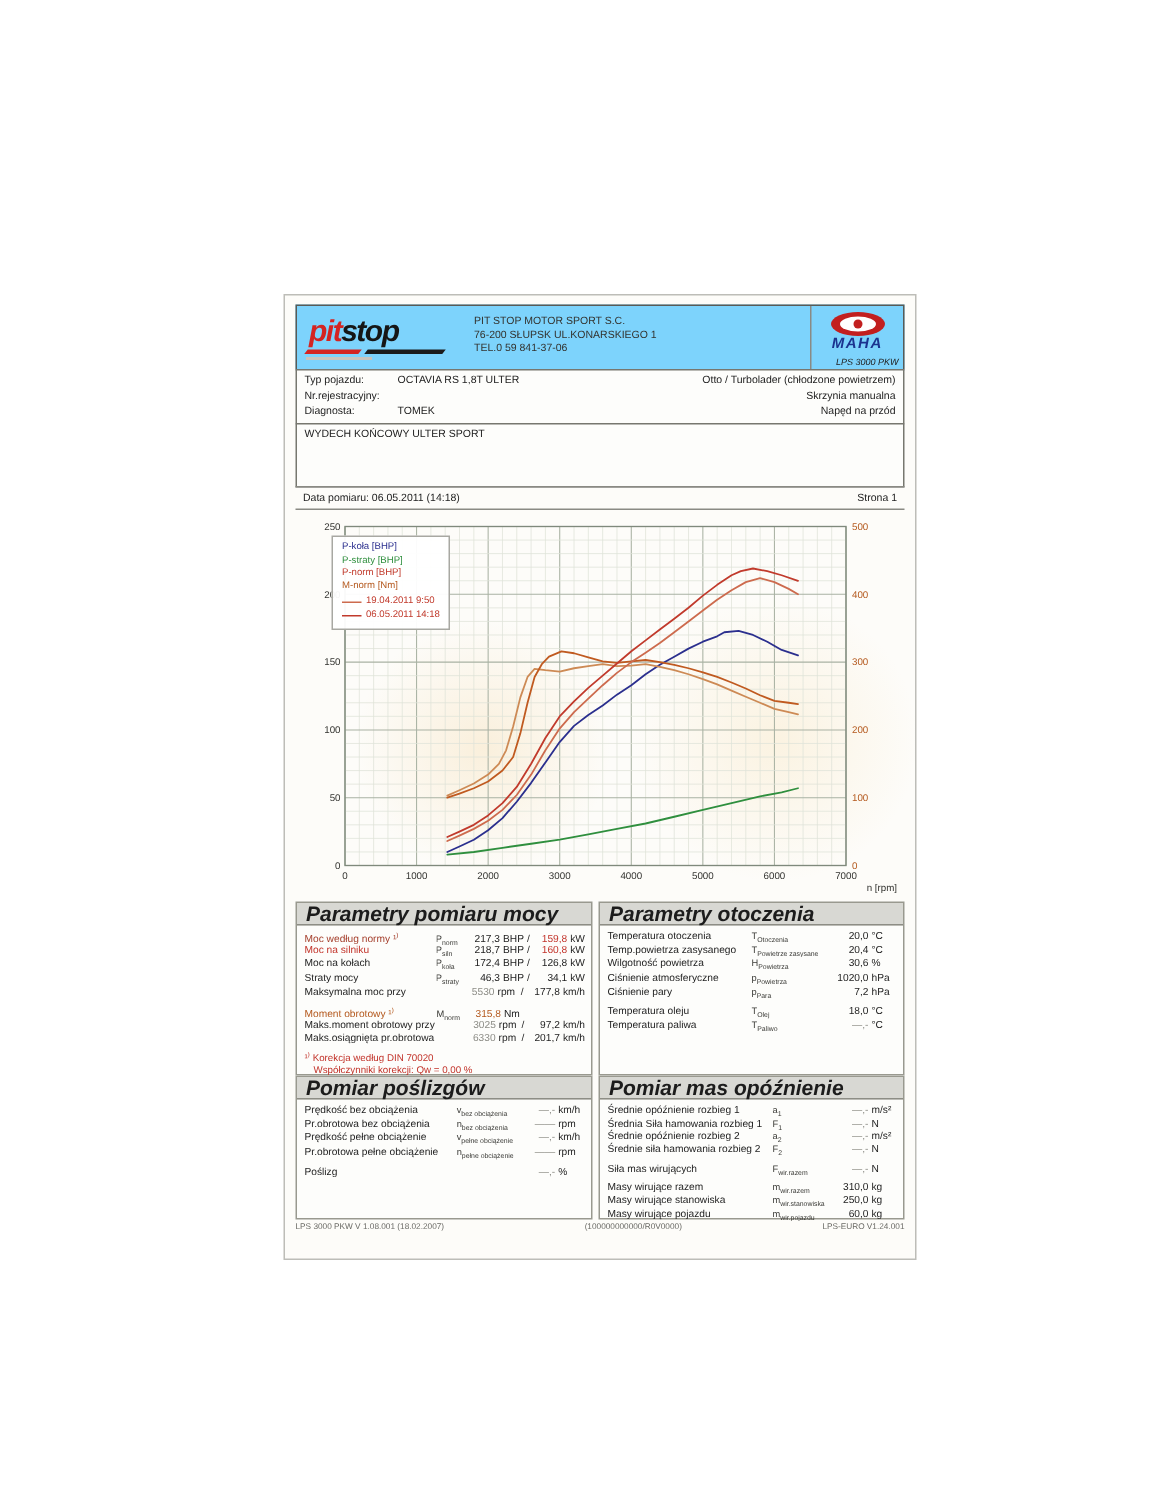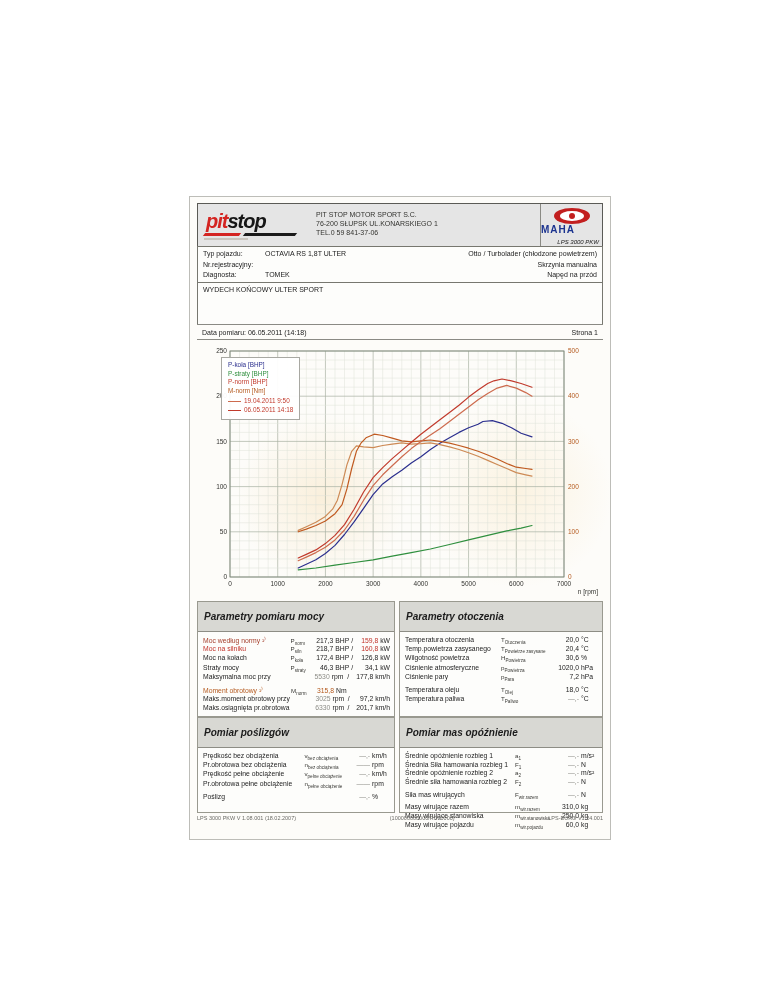--- a/index.html
+++ b/index.html
@@ -4,33 +4,33 @@
 <style>
   html,body{margin:0;padding:0;background:#fff;}
   *{box-sizing:border-box;}
   body{font-family:"Liberation Sans",sans-serif;}
   #canvas{position:relative;width:771px;height:1000px;background:#ffffff;overflow:hidden;}
 
   .sheet{position:absolute;left:189px;top:196px;width:422px;height:644px;
          background:#fdfcf9;border:1px solid #bdbdb8;}
 
   
-  .hbox{position:absolute;left:7px;top:6px;width:406px;height:44px;border:1px solid #5a5a55;background:#e5e5e5;display:flex;}
+  .hbox{position:absolute;left:7px;top:6px;width:406px;height:44px;border:1px solid #5a5a55;background:#7dd3fc;display:flex;}
   .logo-cell{width:112px;position:relative;padding:7px 0 0 8px;}
   .logo-word{font-style:italic;font-weight:900;font-size:20px;letter-spacing:-1px;line-height:20px;}
   .lp{color:#d42421;} .ls{color:#161616;}
   .lbar-red{position:absolute;left:6px;top:29px;width:36px;height:3px;background:#d42421;transform:skewX(-38deg);}
   .lbar-black{position:absolute;left:46px;top:29px;width:52px;height:3px;background:#1b1b1b;transform:skewX(-38deg);}
   .lbar-sub{position:absolute;left:6px;top:34px;width:44px;height:2px;background:#c9c4bd;}
   .addr-cell{flex:1;padding:6px 0 0 6px;font-size:7px;line-height:9px;color:#33332f;}
   .maha-cell{width:62px;border-left:1px solid #8a8a84;position:relative;padding-top:4px;}
   .maha-eye{width:36px;height:16px;background:#c21f1f;border-radius:50%;margin:0 auto;display:flex;align-items:center;justify-content:center;}
   .eye-mid{width:24px;height:10px;background:#fff;border-radius:50%;display:flex;align-items:center;justify-content:center;}
   .eye-dot{width:6px;height:6px;background:#c21f1f;border-radius:50%;}
-  .maha-word{text-align:left;font-weight:900;font-size:10px;letter-spacing:1px;color:#1b338f;line-height:11px;}
+  .maha-word{text-align:center;font-style:italic;font-weight:900;font-size:10px;letter-spacing:1px;color:#1b338f;line-height:11px;}
   .maha-model{position:absolute;right:3px;bottom:1px;font-style:italic;font-size:6px;color:#222;}
 
   
   .vbox{position:absolute;left:7px;top:49px;width:406px;height:37px;border:1px solid #77776f;background:#fdfdfb;
         display:flex;justify-content:space-between;padding:2px 5px;font-size:7px;line-height:10.5px;color:#222;}
   .vleft .vlabel{display:inline-block;width:62px;}
   .vright{text-align:right;}
 
   
   .nbox{position:absolute;left:7px;top:85px;width:406px;height:43px;border:1px solid #77776f;background:#fdfdfb;
@@ -47,22 +47,22 @@
   .wm2{left:225px;top:55px;width:190px;height:190px;background:radial-gradient(closest-side,rgba(246,221,170,.30),rgba(246,221,170,0));}
   svg{position:absolute;left:0;top:0;font-family:"Liberation Sans",sans-serif;}
   .legend{position:absolute;left:24px;top:14px;background:rgba(255,255,255,.95);border:1px solid #a8a8a2;
           padding:3px 6px 4px 6px;font-size:6.4px;line-height:8.6px;}
   .legend .runs{margin-top:2px;}
   .legend .run{display:flex;align-items:center;color:#c13a2c;}
   .legend .sw{display:inline-block;width:13px;height:1px;margin-right:3px;}
 
   
   .panel{position:absolute;border:1px solid #99998f;background:#fdfdfb;}
-  .bar{height:30px;background:#d8d8d3;border-bottom:1px solid #8d8d85;display:flex;align-items:center;padding-left:6px;
-       font-style:italic;font-weight:bold;font-size:10px;color:#1c1c1c;}
+  .bar{height:15px;background:#d8d8d3;border-bottom:1px solid #8d8d85;display:flex;align-items:center;padding-left:6px;
+       font-style:italic;font-weight:bold;font-size:14px;color:#1c1c1c;}
   .rows{padding:4px 4px 0 5px;--rowh:9.2px;}
   .trow{display:flex;align-items:baseline;height:var(--rowh);font-size:6.8px;color:#1d1d1d;white-space:nowrap;}
   .trow.gap{margin-top:4px;}
   .trow .lbl{width:var(--lblw);overflow:visible;}
   .trow .sym{width:var(--symw);font-size:6.2px;color:#3a3a36;overflow:hidden;}
   .trow .sym sub{font-size:4.6px;}
   .trow .v1{width:var(--v1w);text-align:right;}
   .trow .u1{width:var(--u1w);padding-left:2px;}
   .trow .sl{width:var(--slw);text-align:center;}
   .trow .v2{width:var(--v2w);text-align:right;}

